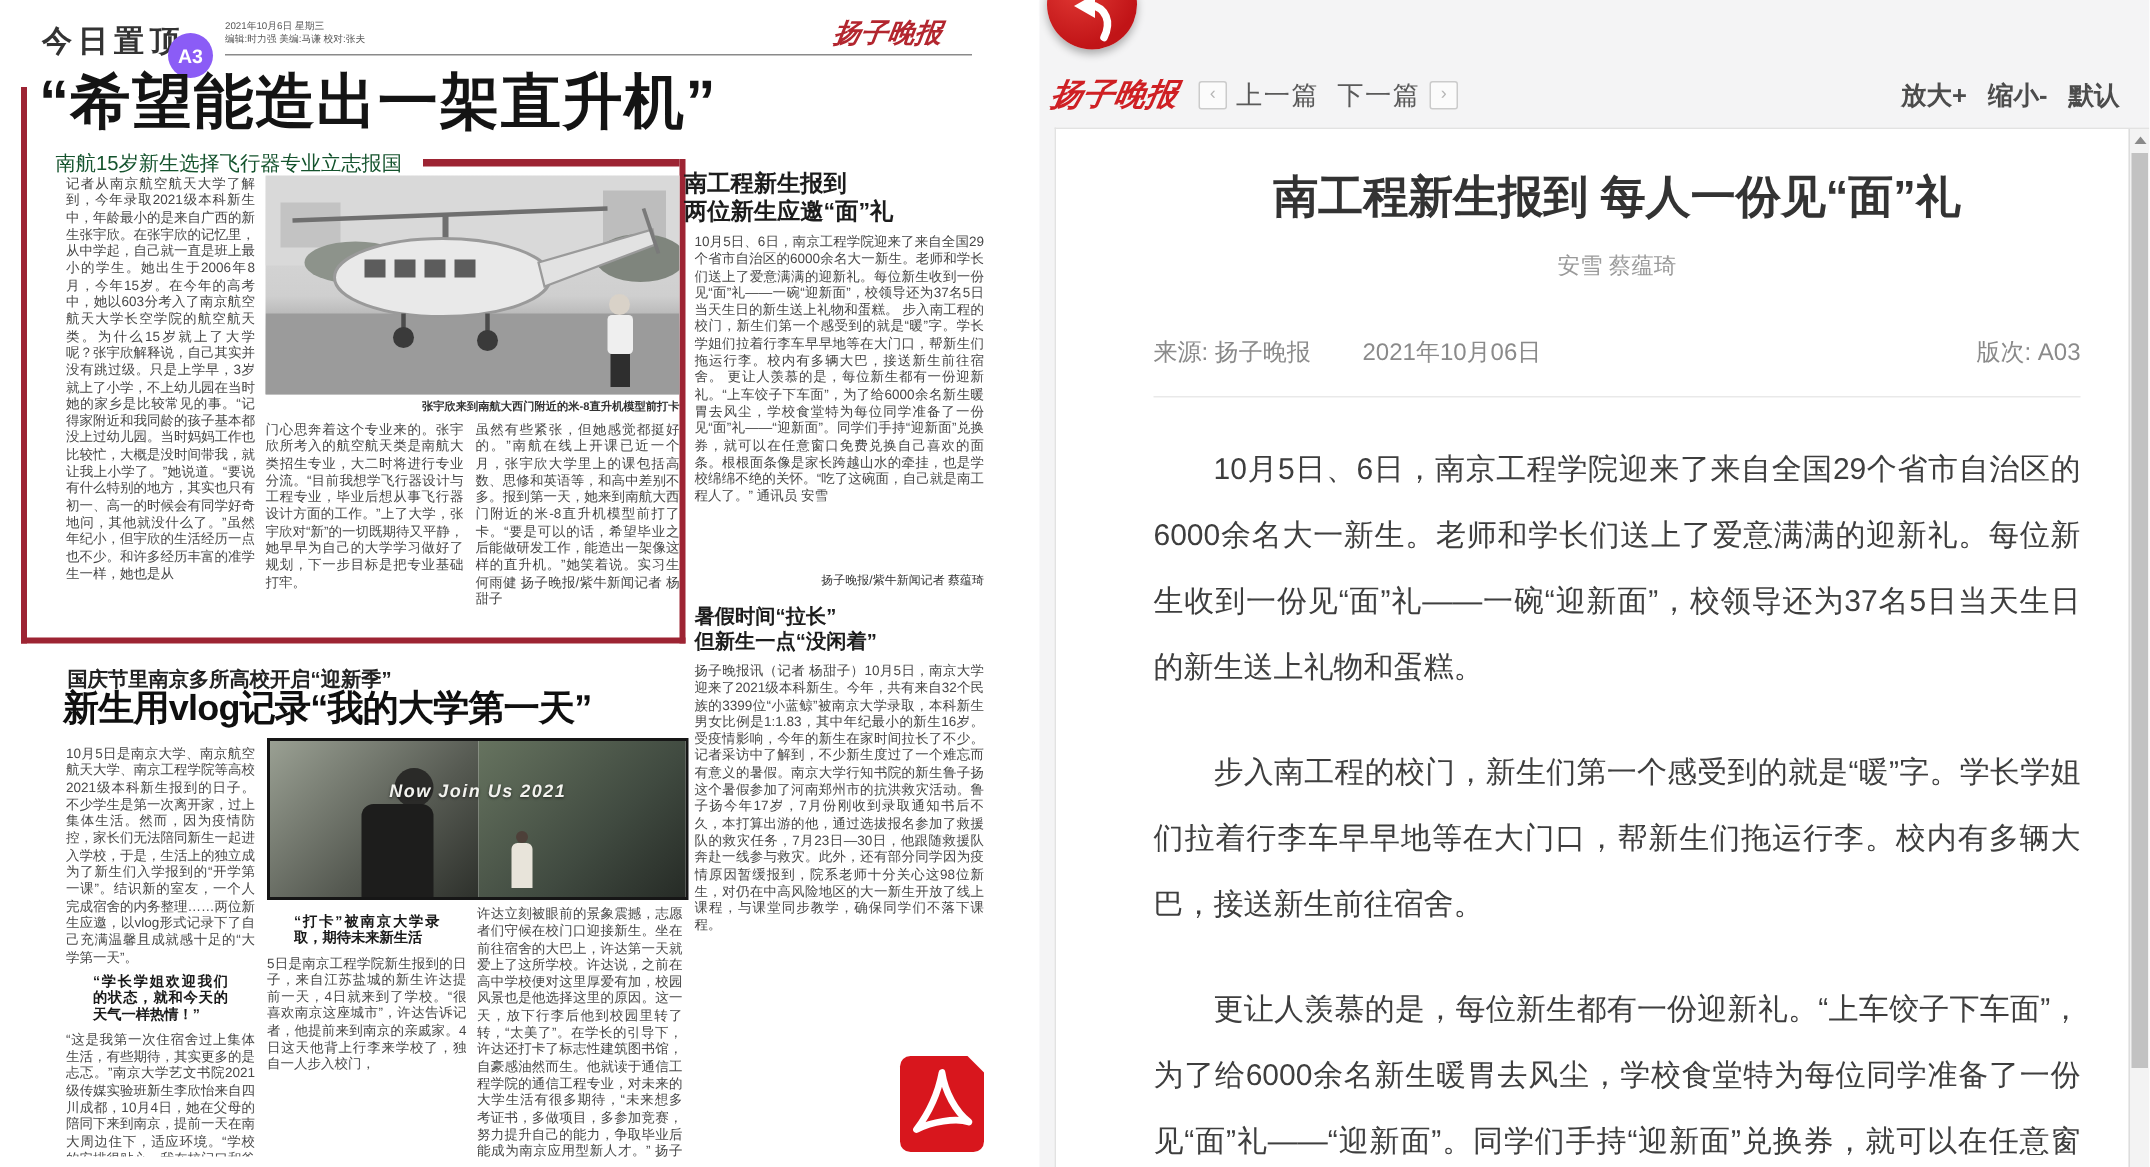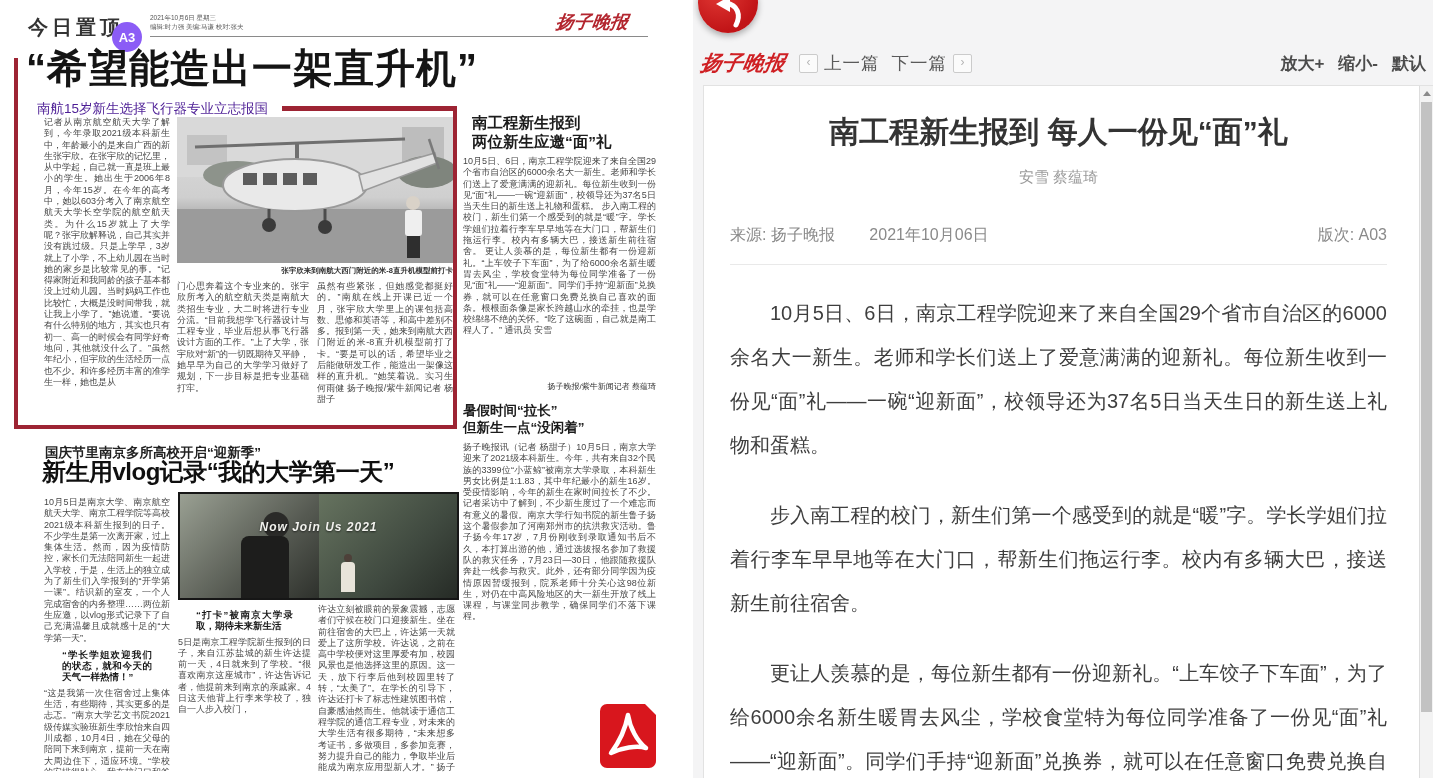--- a/index.html
+++ b/index.html
@@ -11,39 +11,39 @@
   .np *{position:absolute;}
   .np-topper{left:28px;top:14px;font-size:20px;font-weight:700;color:#333;letter-spacing:4px;}
   .np-badge{left:112px;top:22px;width:30px;height:30px;border-radius:50%;background:#8b5cf6;
             color:#fff;font-size:13px;font-weight:700;display:flex;align-items:center;justify-content:center;}
   .np-dates{left:150px;top:13px;width:220px;font-size:6.5px;line-height:9px;color:#555;}
   .np-dates div{position:static;}
   .np-rule{left:150px;top:36px;width:498px;height:1px;background:#8a8a8a;}
   .np-masthead{left:556px;top:10px;font-size:18px;font-weight:700;font-style:italic;color:#b3262f;transform:skewX(-8deg);}
 
   .s1-headline{left:26px;top:46px;font-size:40px;line-height:1.1;font-weight:900;color:#141414;letter-spacing:1px;white-space:nowrap;}
-  .s1-subhead{left:37px;top:100px;font-size:13.5px;color:#4c1d95;white-space:nowrap;}
+  .s1-subhead{left:37px;top:100px;font-size:13.5px;color:#14532d;white-space:nowrap;}
 
   .frame{background:#9d2433;}
   .f-left{left:14px;top:58px;width:4px;height:371px;}
   .f-bottom{left:14px;top:425px;width:443px;height:4px;}
   .f-right{left:453px;top:106px;width:4px;height:323px;}
   .f-top{left:282px;top:106px;width:171px;height:5px;}
 
   .npcol{font-size:9px;line-height:11.3px;color:#474747;text-align:justify;overflow:hidden;}
   .npsub{position:static;display:block;font-size:9.5px;font-weight:800;color:#191919;margin:5px 18px;}
   .npcol span{position:static;}
 
   .s1-col1{left:44px;top:117px;width:126px;height:303px;}
   .s1-photo{left:177px;top:117px;width:276px;height:146px;background:linear-gradient(#dedede 0%,#cfcfcf 55%,#a9a9a9 70%,#8f8f8f 100%);overflow:hidden;}
   .s1-caption{left:177px;top:266px;width:276px;font-size:7.5px;font-weight:700;color:#333;text-align:right;}
   .s1-col2{left:177px;top:281px;width:132px;height:141px;}
   .s1-col3{left:317px;top:281px;width:136px;height:141px;}
 
-  .s3-head{left:472px;top:113px;font-size:15.5px;font-weight:800;line-height:19px;color:#1c1c1c;}
+  .s3-head{left:456px;top:113px;font-size:15.5px;font-weight:800;line-height:19px;color:#1c1c1c;}
   .s3-head div{position:static;}
   .s3-body{left:463px;top:156px;width:193px;height:222px;}
   .s3-byline{left:463px;top:381px;width:193px;font-size:8px;color:#333;text-align:right;}
   .s3-sub{left:463px;top:402px;font-size:13.5px;font-weight:800;line-height:17px;color:#1c1c1c;}
   .s3-sub div{position:static;}
   .s3-body2{left:463px;top:442px;width:193px;height:330px;}
 
   .s2-kicker{left:45px;top:444px;font-size:13.5px;font-weight:700;color:#222;white-space:nowrap;}
   .s2-headline{left:42px;top:456px;font-size:24px;font-weight:900;color:#0f0f0f;letter-spacing:-0.5px;white-space:nowrap;}
   .s2-col1{left:44px;top:497px;width:126px;height:274px;}
@@ -70,25 +70,25 @@
   .back-btn{position:absolute;left:5px;top:-27px;width:60px;height:60px;border-radius:50%;
             background:radial-gradient(circle at 35% 30%,#e23a35,#c11417 70%);
             box-shadow:0 3px 6px rgba(0,0,0,.3);cursor:pointer;z-index:5;}
   .back-btn svg{position:absolute;left:10px;top:22px;}
 
   .rp-header{position:absolute;left:8px;top:46px;right:0;height:34px;display:flex;align-items:center;}
   .reader-logo{font-size:21px;font-weight:800;font-style:italic;color:#cf2024;transform:skewX(-10deg);margin-right:14px;}
   .nav-sq{width:17px;height:17px;border:1px solid #cbcbcb;background:#fbfbfb;border-radius:2px;color:#b5b5b5;
           font-size:12px;line-height:15px;text-align:center;cursor:pointer;}
   .nav-label{font-size:17.5px;color:#5a5a5a;letter-spacing:1px;margin:0 6px;cursor:pointer;}
-  .rp-controls{margin-left:auto;display:flex;gap:14px;font-size:17px;font-weight:700;color:#4c4c4c;padding-right:7px;white-space:nowrap;}
+  .rp-controls{margin-left:auto;display:flex;gap:14px;font-size:17px;font-weight:700;color:#4c4c4c;padding-right:20px;white-space:nowrap;}
   .rp-controls span{cursor:pointer;}
 
   .card{position:absolute;left:10px;top:85px;right:0;bottom:0;background:#fff;
-        border:1px solid #e2e2e2;border-right:none;border-bottom:none;overflow:hidden;}
+        border:1px solid #e2e2e2;border-right:none;border-bottom:none;overflow:hidden;padding-left:39px;}
   .card-content{margin:0 46px 0 26px;}
   .a-title{margin:0;padding-top:26px;font-size:30px;font-weight:600;color:#333;text-align:center;line-height:1.35;}
   .a-author{margin-top:15px;text-align:center;font-size:15px;color:#9a9a9a;}
   .a-meta{margin-top:38px;display:flex;justify-content:space-between;font-size:16px;color:#8a8a8a;
           padding-bottom:18px;border-bottom:1px solid #e9e9e9;gap:24px;}
   .a-meta span{white-space:nowrap;}
   .a-meta .src{margin-right:30px;}
   .a-body p{margin:26px 0;font-size:20px;line-height:44px;color:#3e3e3e;text-indent:2em;text-align:justify;}
 
   .scrollbar{position:absolute;right:0;top:0;bottom:0;width:13px;background:#f3f3f3;border-left:1px solid #ddd;}

